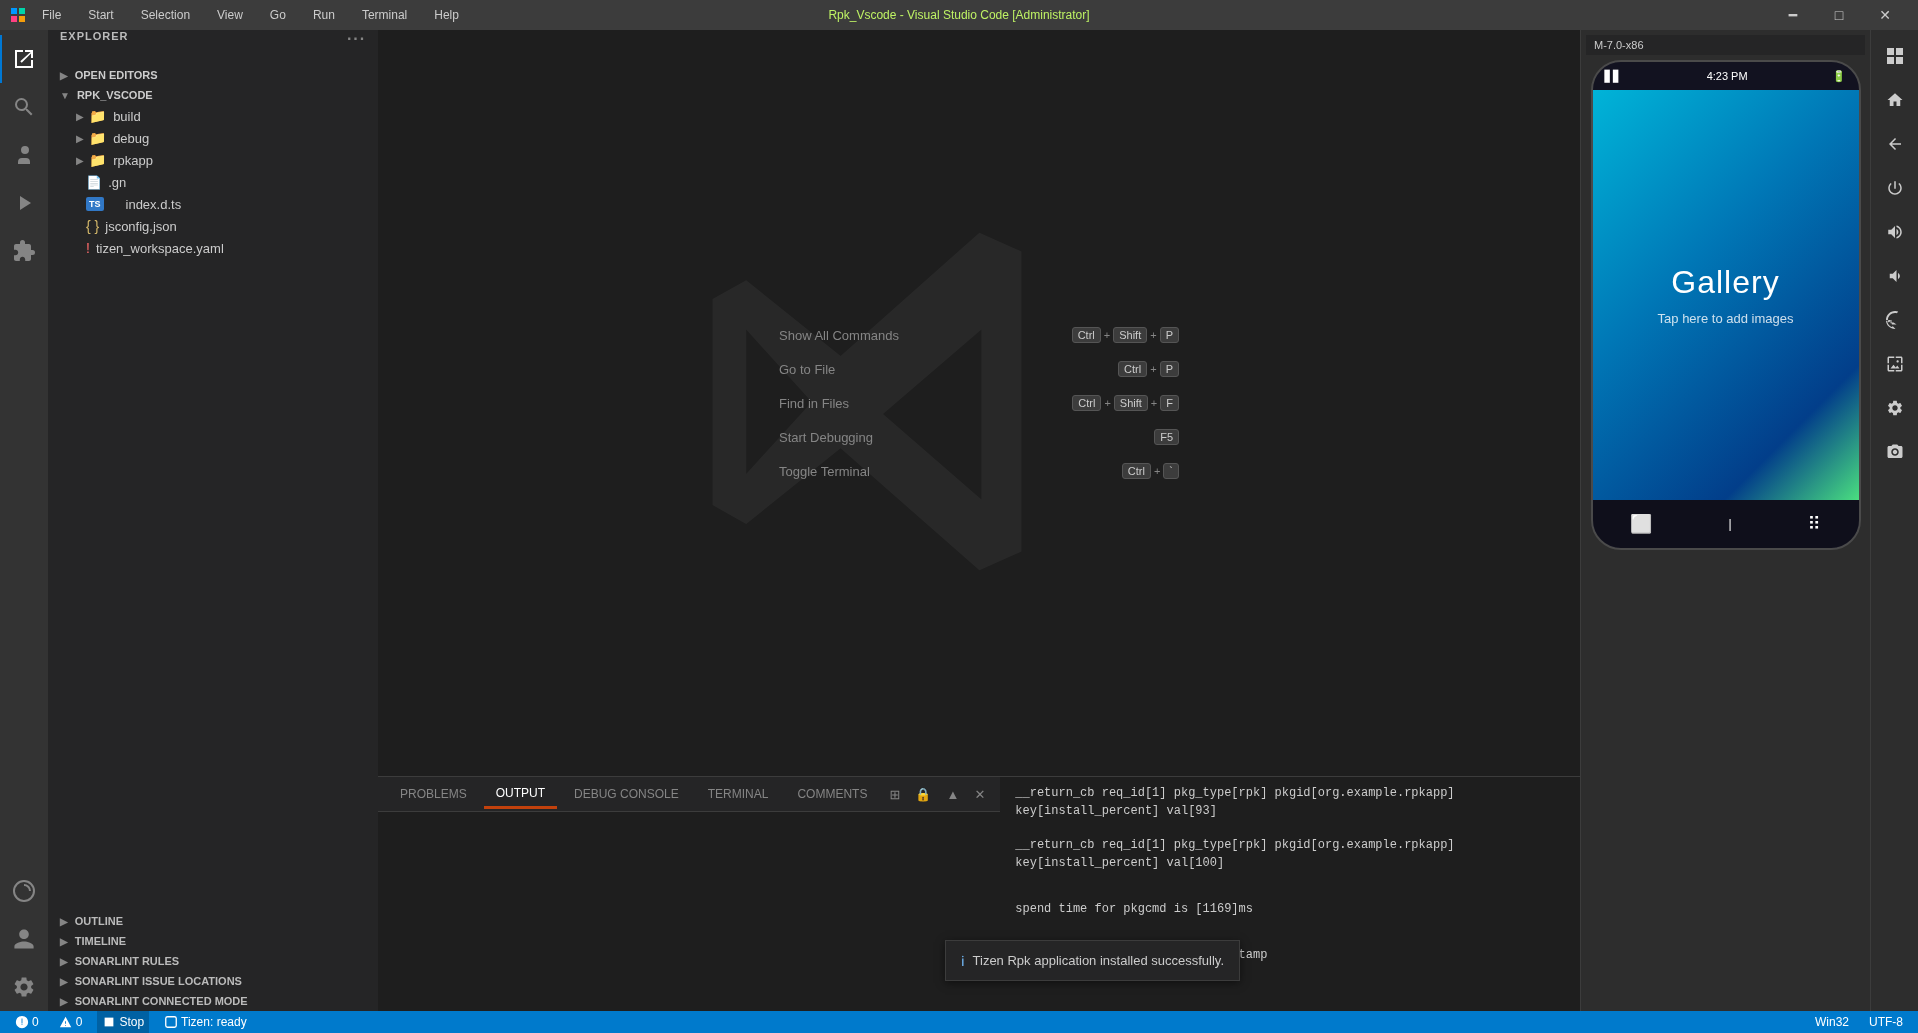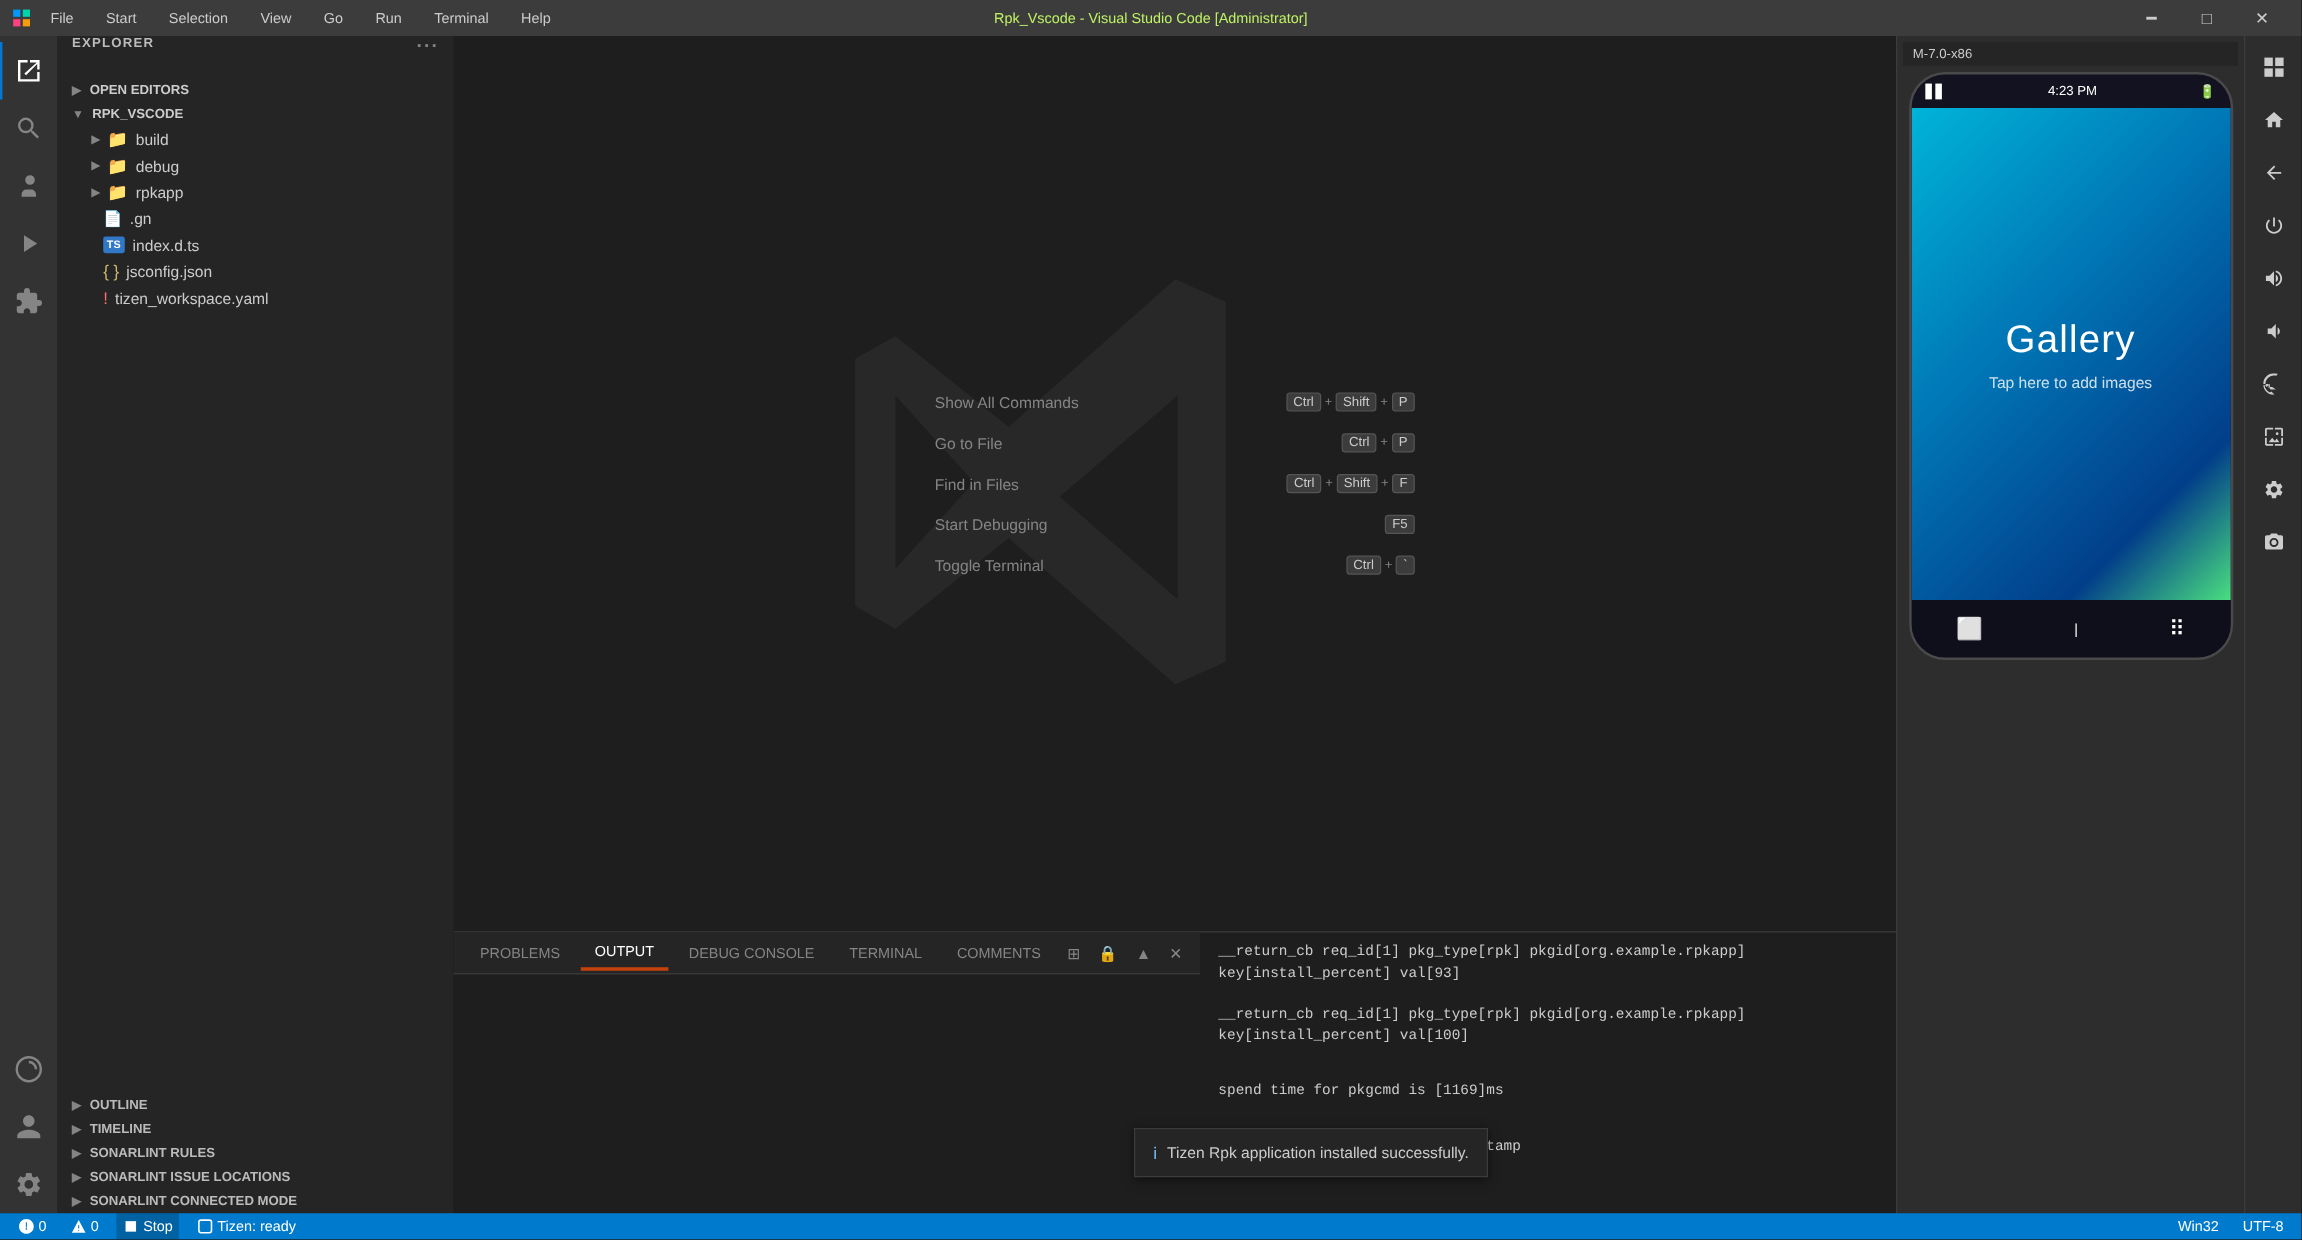--- a/index.html
+++ b/index.html
@@ -514,21 +514,21 @@
     <div class="tree-item" style="padding-left:28px">
       <span class="chevron">▶</span>
       <span class="icon folder-icon">📁</span>
       <span>rpkapp</span>
     </div>
     <div class="tree-item" style="padding-left:38px">
       <span class="icon" style="color:#cccccc;font-size:13px">📄</span>
       <span>.gn</span>
     </div>
     <div class="tree-item" style="padding-left:38px">
-      <span class="ts-icon" style="background:#3178c6;color:white;padding:2px 3px;font-size:9px;border-radius:2px;margin-right:3px">TS</span>
+      <span class="ts-icon" style="background:#3178c6;color:white;padding:2px 3px;font-size:9px;border-radius:2px;margin-right:18px">TS</span>
       <span>index.d.ts</span>
     </div>
     <div class="tree-item" style="padding-left:38px">
       <span class="icon json-icon">{ }</span>
       <span>jsconfig.json</span>
     </div>
     <div class="tree-item" style="padding-left:38px">
       <span class="icon yaml-icon">!</span>
       <span>tizen_workspace.yaml</span>
     </div>

